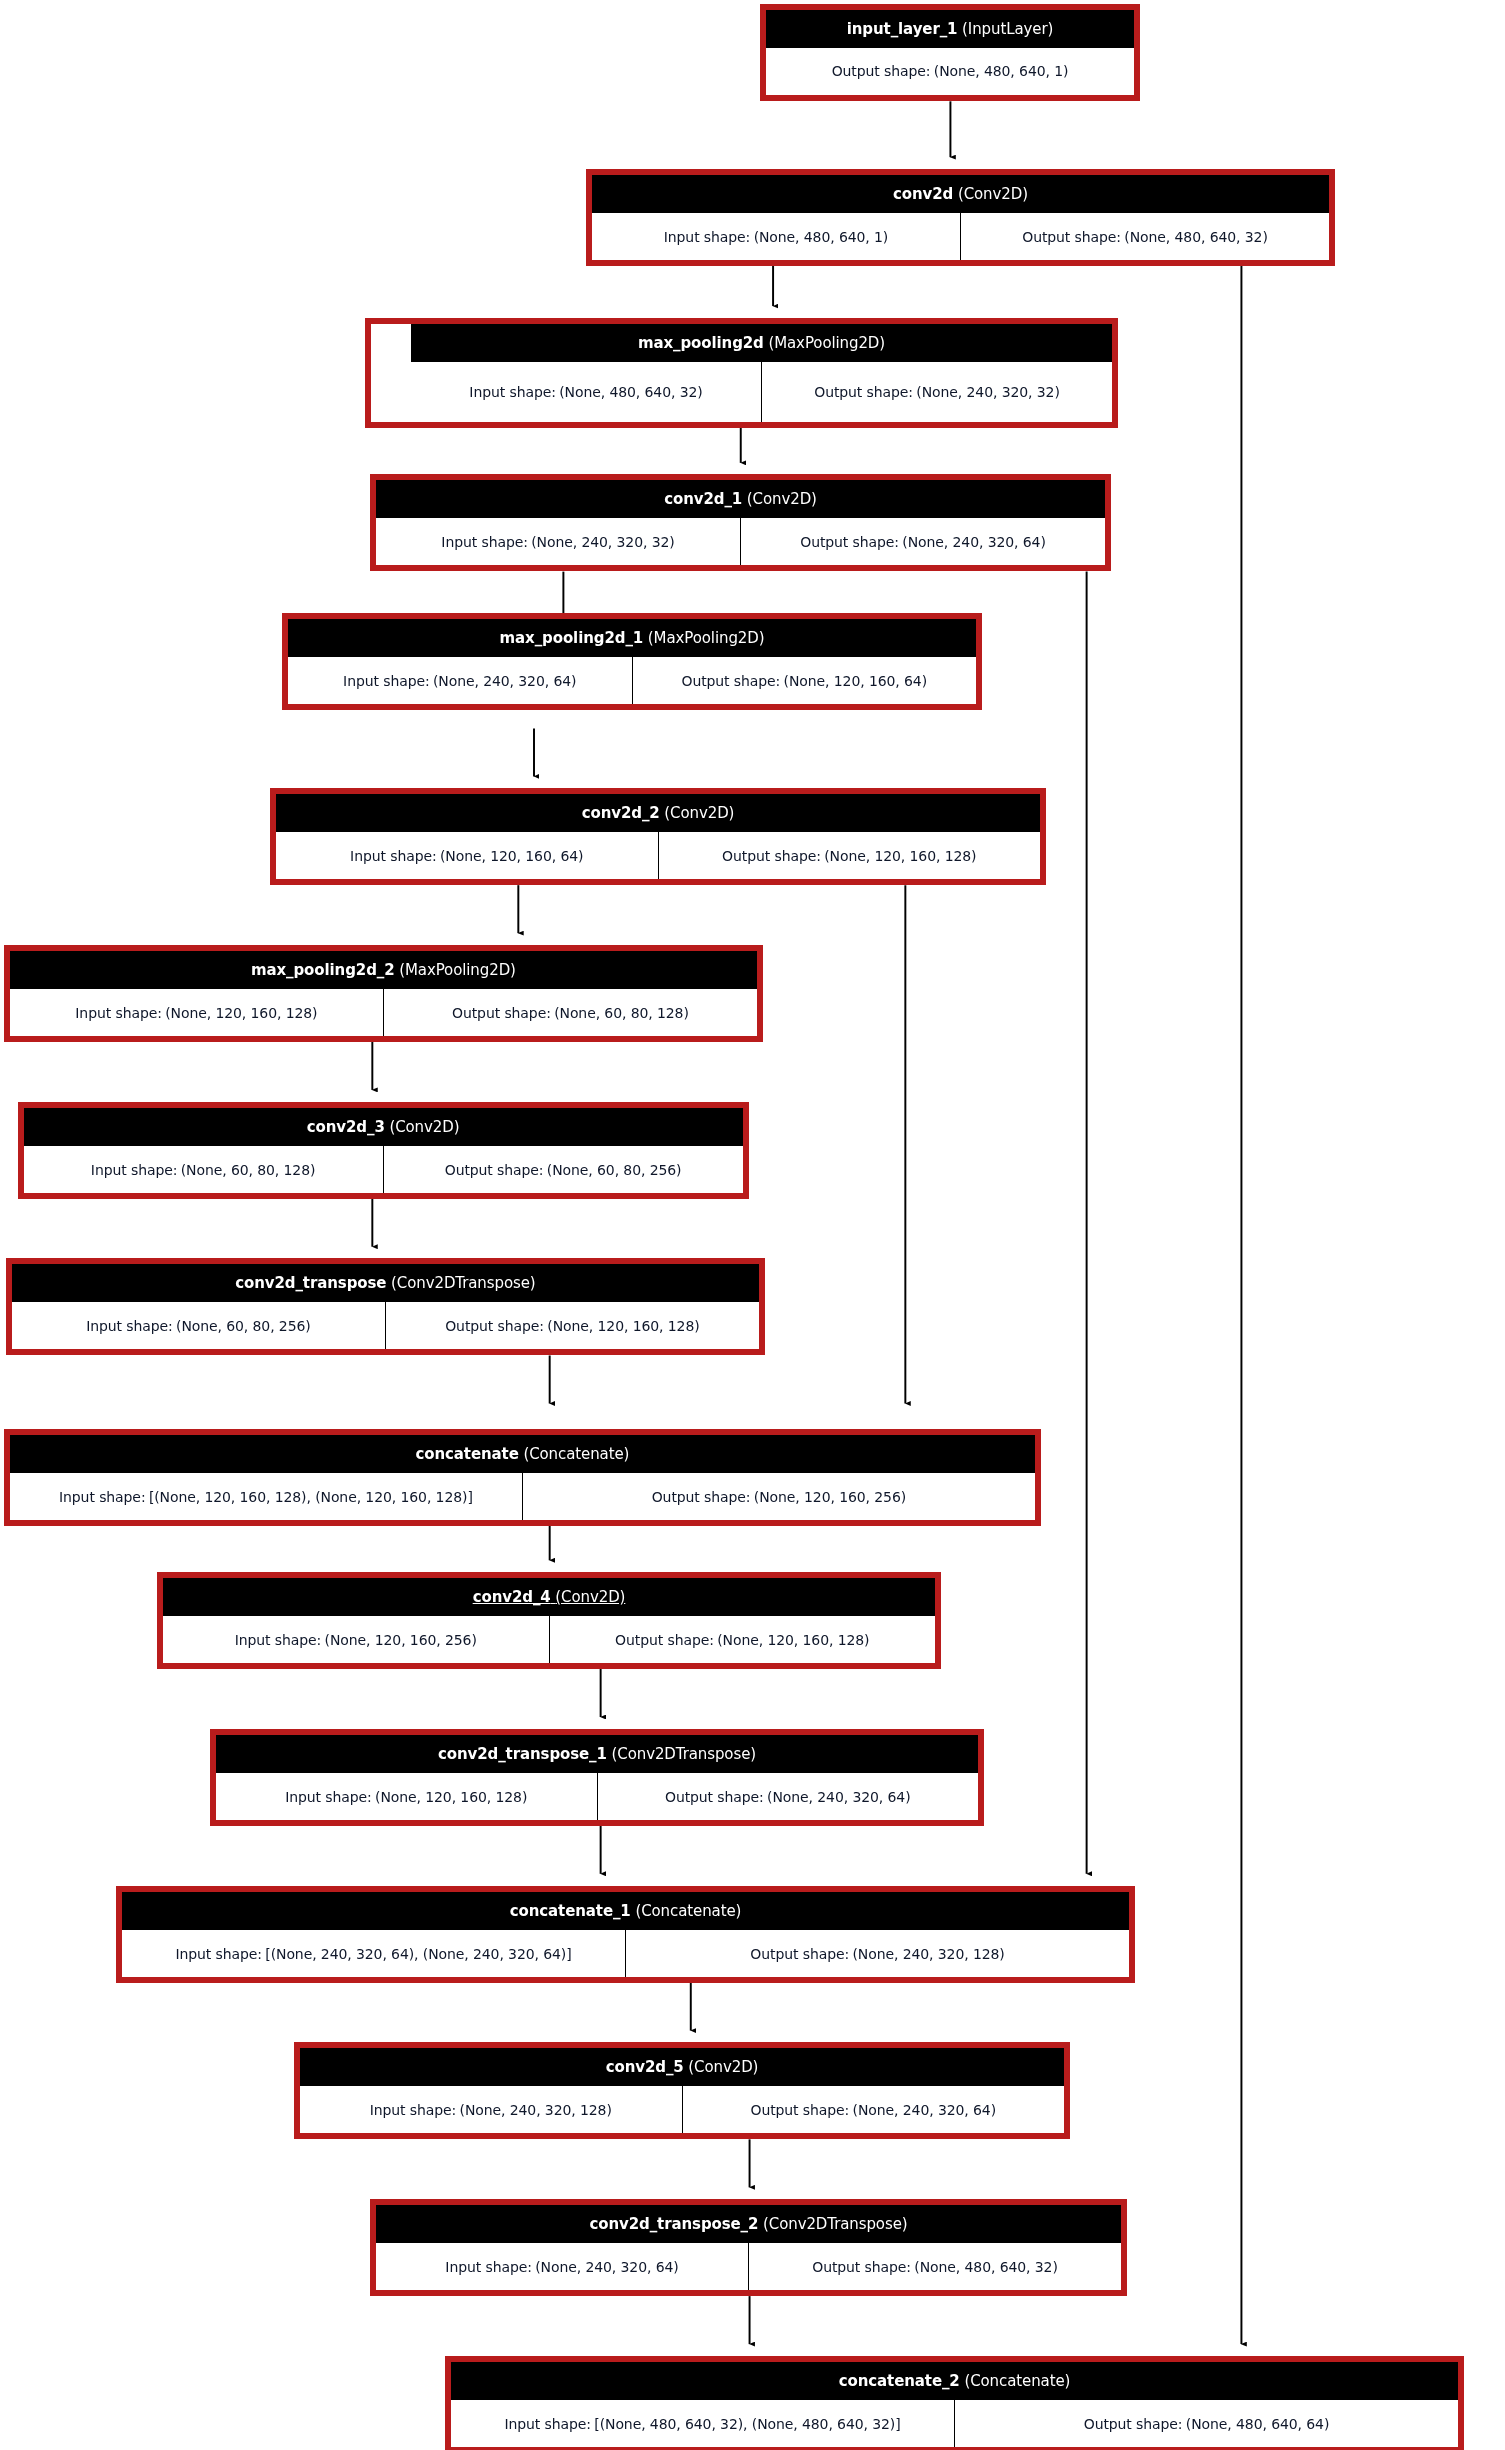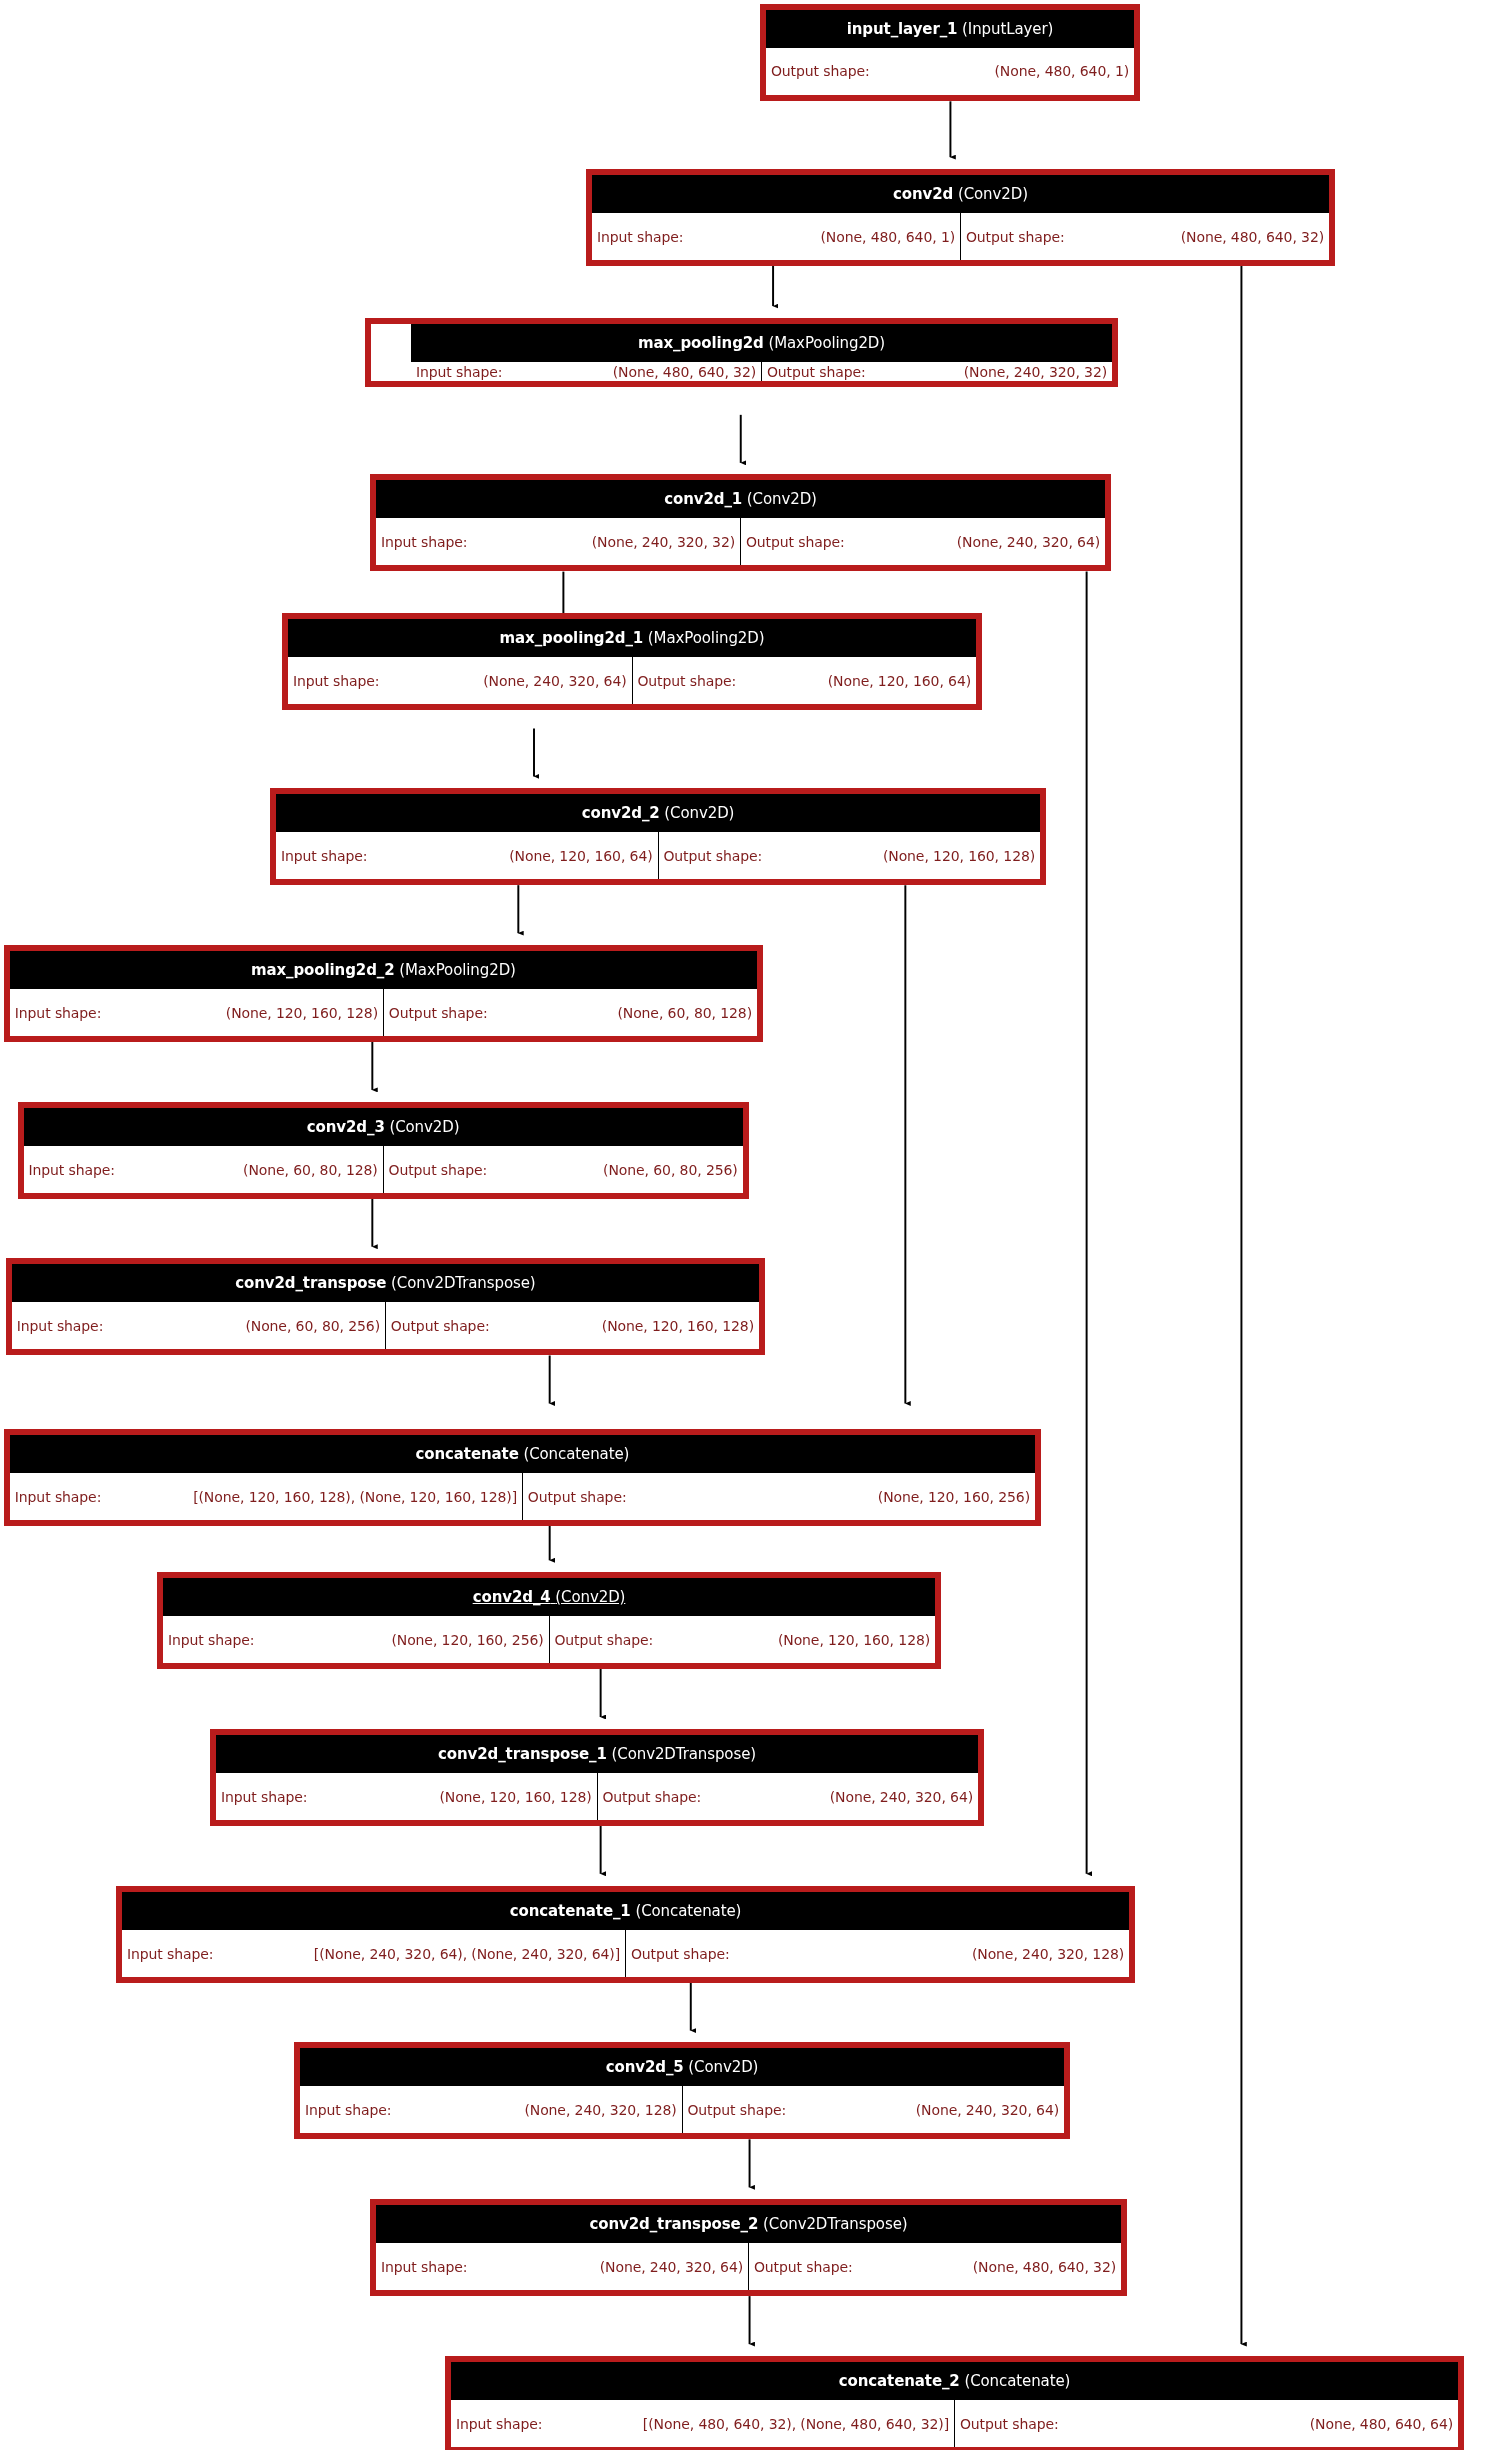--- a/index.html
+++ b/index.html
@@ -56,23 +56,23 @@
   }
   .node-shapes {
     display: flex;
     flex: 1 1 auto;
     background: #ffffff;
   }
   .shape-cell {
     flex: 1 1 0;
     display: flex;
     align-items: center;
-    justify-content: space-between;
+    justify-content: center;
     font-size: 14px;
-    color: #7f1d1d;
+    color: #0f172a;
     white-space: nowrap;
     padding: 0 4.9px;
     box-sizing: border-box;
     border-left: 1.5px solid #000000;
     letter-spacing: -0.1px;
   }
   .shape-cell:first-child {
     border-left: none;
   }
   .shape-cell .lbl {
@@ -145,21 +145,21 @@
           <div class="shape-cell">
             <span class="lbl">Input shape:</span>
             <span class="val">(None, 480, 640, 1)</span>
           </div>
           <div class="shape-cell">
             <span class="lbl">Output shape:</span>
             <span class="val">(None, 480, 640, 32)</span>
           </div>
         </div>
       </div>
-      <div class="node" style="left: 365px; top: 318px; width: 753px; height: 69px; padding-left: 40px;">
+      <div class="node" style="left: 365px; top: 318px; width: 753px; height: 110px; padding-left: 40px;">
         <div class="node-title" style="height: 38px;">
           <span class="nm">max_pooling2d</span>
           <span>&nbsp;</span>
           <span class="cls">(MaxPooling2D)</span>
         </div>
         <div class="node-shapes">
           <div class="shape-cell">
             <span class="lbl">Input shape:</span>
             <span class="val">(None, 480, 640, 32)</span>
           </div>

